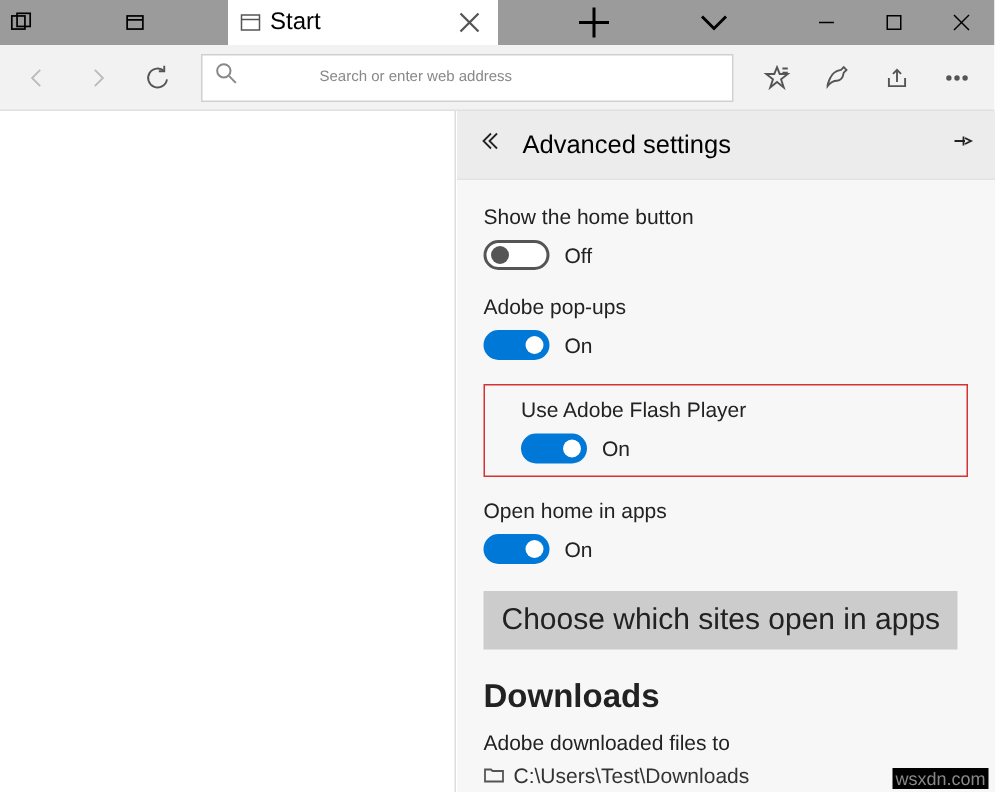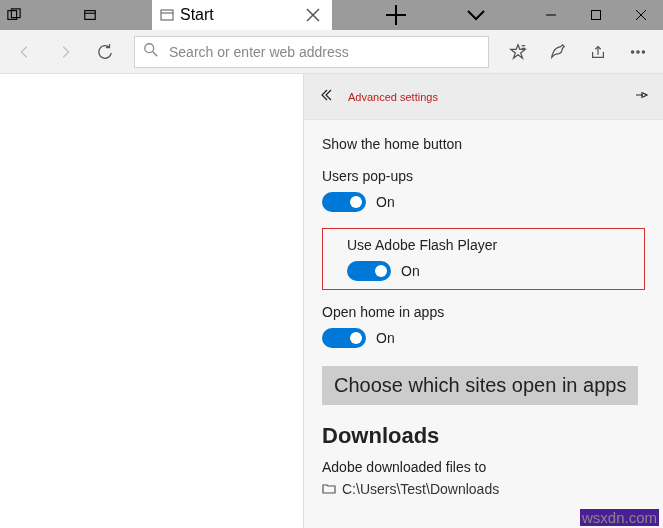--- a/index.html
+++ b/index.html
@@ -18,49 +18,49 @@
   .win-btn { width:45px; display:flex; align-items:center; justify-content:center; }
   .win-btn svg { width:12px; height:12px; stroke:#000; stroke-width:1; fill:none; }
 
   
   .toolbar { height:44px; background:#f2f2f2; display:flex; align-items:center; padding:0 6px; gap:2px; border-bottom:1px solid #e0e0e0; }
   .tool-btn { width:38px; height:36px; display:flex; align-items:center; justify-content:center; }
   .tool-btn svg { width:18px; height:18px; stroke:#555; fill:none; stroke-width:1.4; }
   .tool-btn.disabled svg { stroke:#bbb; }
   .addrbar { flex:1; height:32px; background:#fff; border:1px solid #d0d0d0; display:flex; align-items:center; padding:0 8px; gap:8px; margin:0 8px; }
   .addrbar svg { width:16px; height:16px; stroke:#888; fill:none; stroke-width:1.5; }
-  .addrbar input { border:none; outline:none; flex:1; font-size:14px; color:#be185d; background:transparent; }
+  .addrbar input { border:none; outline:none; flex:1; font-size:10px; color:#be185d; background:transparent;margin-left:44px; }
   .addrbar input::placeholder { color:#888; }
 
   
   .content { position:relative; height:calc(528px - 30px - 44px); background:#fff; }
   .panel { position:absolute; top:0; right:0; bottom:0; width:360px; background:#f7f7f7; border-left:1px solid #ddd; overflow-y:auto; }
   .panel-header { height:46px; display:flex; align-items:center; padding:0 14px; gap:14px; border-bottom:1px solid #e3e3e3; background:#ececec; }
   .panel-header .back svg { width:16px; height:16px; stroke:#222; fill:none; stroke-width:1.2; }
-  .panel-header .title { font-size:11px; color:#b91c1c; }
+  .panel-header .title { font-size:17px; color:#000000; }
   .panel-header .pin { margin-left:auto; }
   .panel-header .pin svg { width:16px; height:16px; stroke:#222; fill:none; stroke-width:1.2; }
   .panel-body { padding:16px 18px 20px 18px; font-size:14px; color:#222; }
   .setting { margin-bottom:16px; }
   .setting-label { margin-bottom:8px; }
   .toggle-row { display:flex; align-items:center; gap:10px; }
   .toggle { width:44px; height:20px; border-radius:10px; position:relative; }
   .toggle.on { background:#0078d7; }
   .toggle.off { background:#fff; border:2px solid #555; }
   .toggle .knob { width:12px; height:12px; border-radius:50%; position:absolute; top:50%; transform:translateY(-50%); }
   .toggle.on .knob { background:#fff; right:4px; }
   .toggle.off .knob { background:#555; left:3px; }
   .toggle-state { font-size:14px; }
   .highlight-box { border:1.5px solid #d73131; padding:8px 24px; margin:4px 0 14px 0; }
   .btn-wide { display:inline-block; background:#ccc; padding:8px 12px; font-size:20px; margin-top:2px; }
   .section-title { font-size:22px; font-weight:700; margin:18px 0 10px 0; }
   .path-row { display:flex; align-items:flex-start; gap:6px; margin-top:6px; color:#333; }
   .path-row svg { width:14px; height:14px; stroke:#555; fill:none; stroke-width:1.2; }
 
-  .watermark { position:absolute; right:4px; bottom:2px; font-size:15px; color:#888; background:#4c1d95; padding:0 2px; z-index:9; }
+  .watermark { position:absolute; right:4px; bottom:2px; font-size:12px; color:#888; background:#000000; padding:0 2px; z-index:9; }
 </style>
 </head>
 <body>
 
 <div class="titlebar">
   <div class="tb-left">
     <div class="tb-btn">
       <svg viewBox="0 0 16 16">
           <rect x="1" y="3" width="10" height="10"></rect>
           <rect x="5" y="1" width="10" height="10"></rect>
@@ -180,24 +180,30 @@
           </svg></span>
       <span class="title">Advanced settings</span>
       <span class="pin"><svg viewBox="0 0 16 16">
             <path d="M3 8 h7 M9 5 v6 M10 6 l4 2 l-4 2"></path>
           </svg></span>
     </div>
     <div class="panel-body">
 
       <div class="setting">
         <div class="setting-label">Show the home button</div>
+        <div class="toggle-row">
+          <div class="toggle off">
+              <div class="knob"></div>
+            </div>
+          <span class="toggle-state">Off</span>
+        </div>
       </div>
 
       <div class="setting">
-        <div class="setting-label">Users pop-ups</div>
+        <div class="setting-label">Adobe pop-ups</div>
         <div class="toggle-row">
           <div class="toggle on">
               <div class="knob"></div>
             </div>
           <span class="toggle-state">On</span>
         </div>
       </div>
 
       <div class="highlight-box">
         <div class="setting" style="margin-bottom:0">

